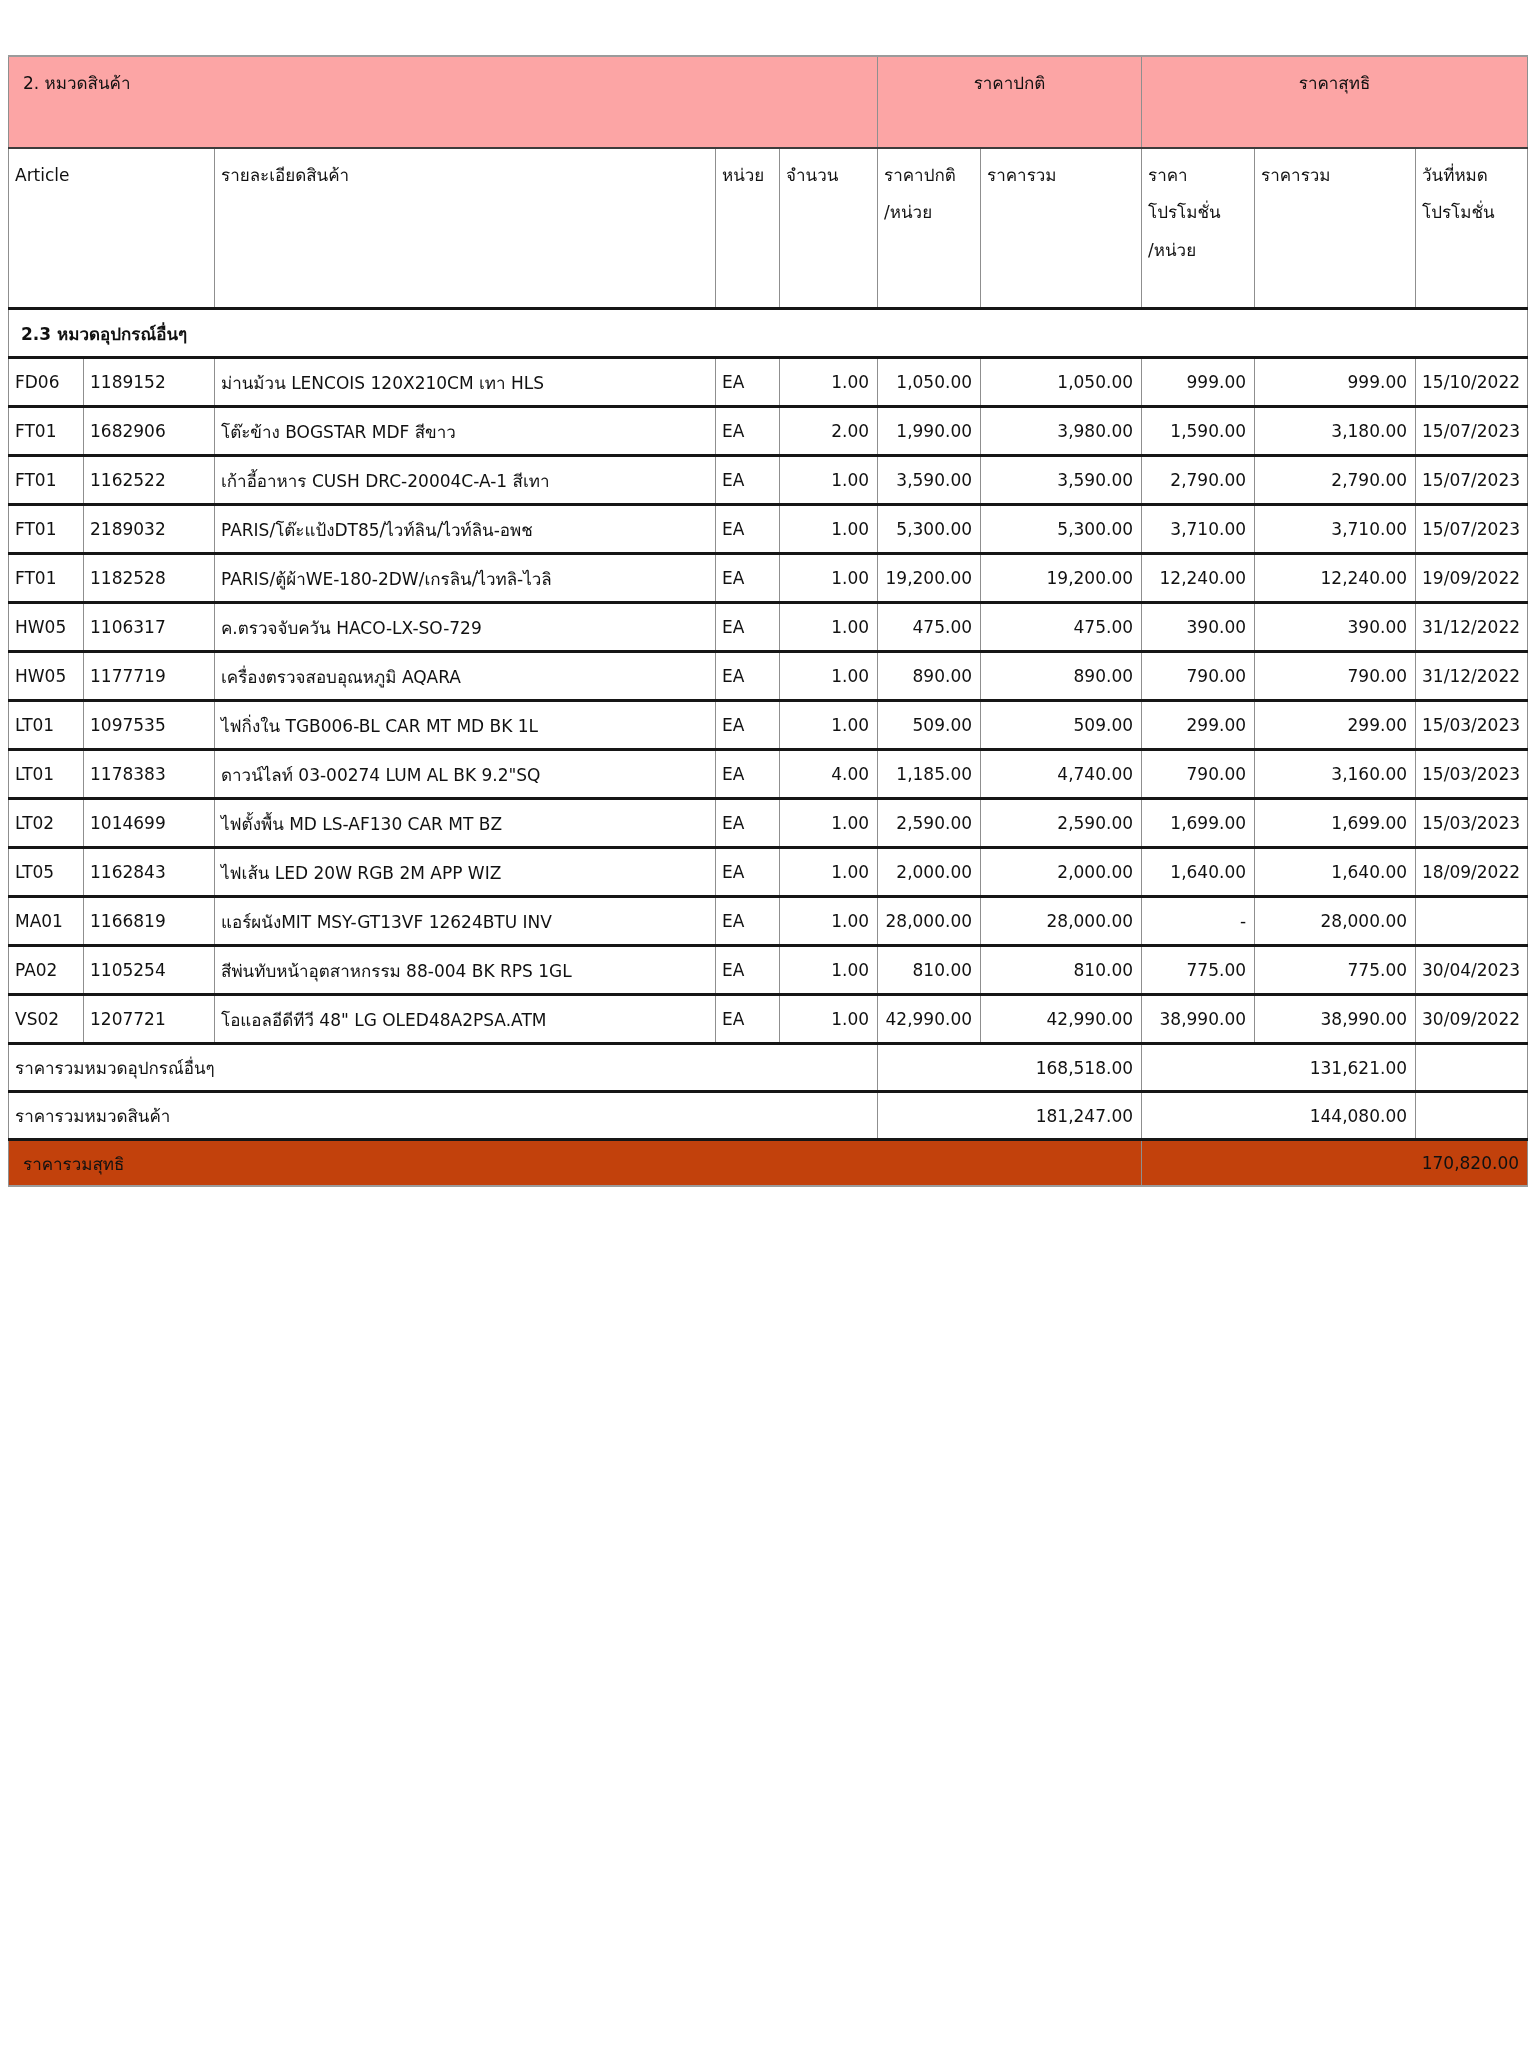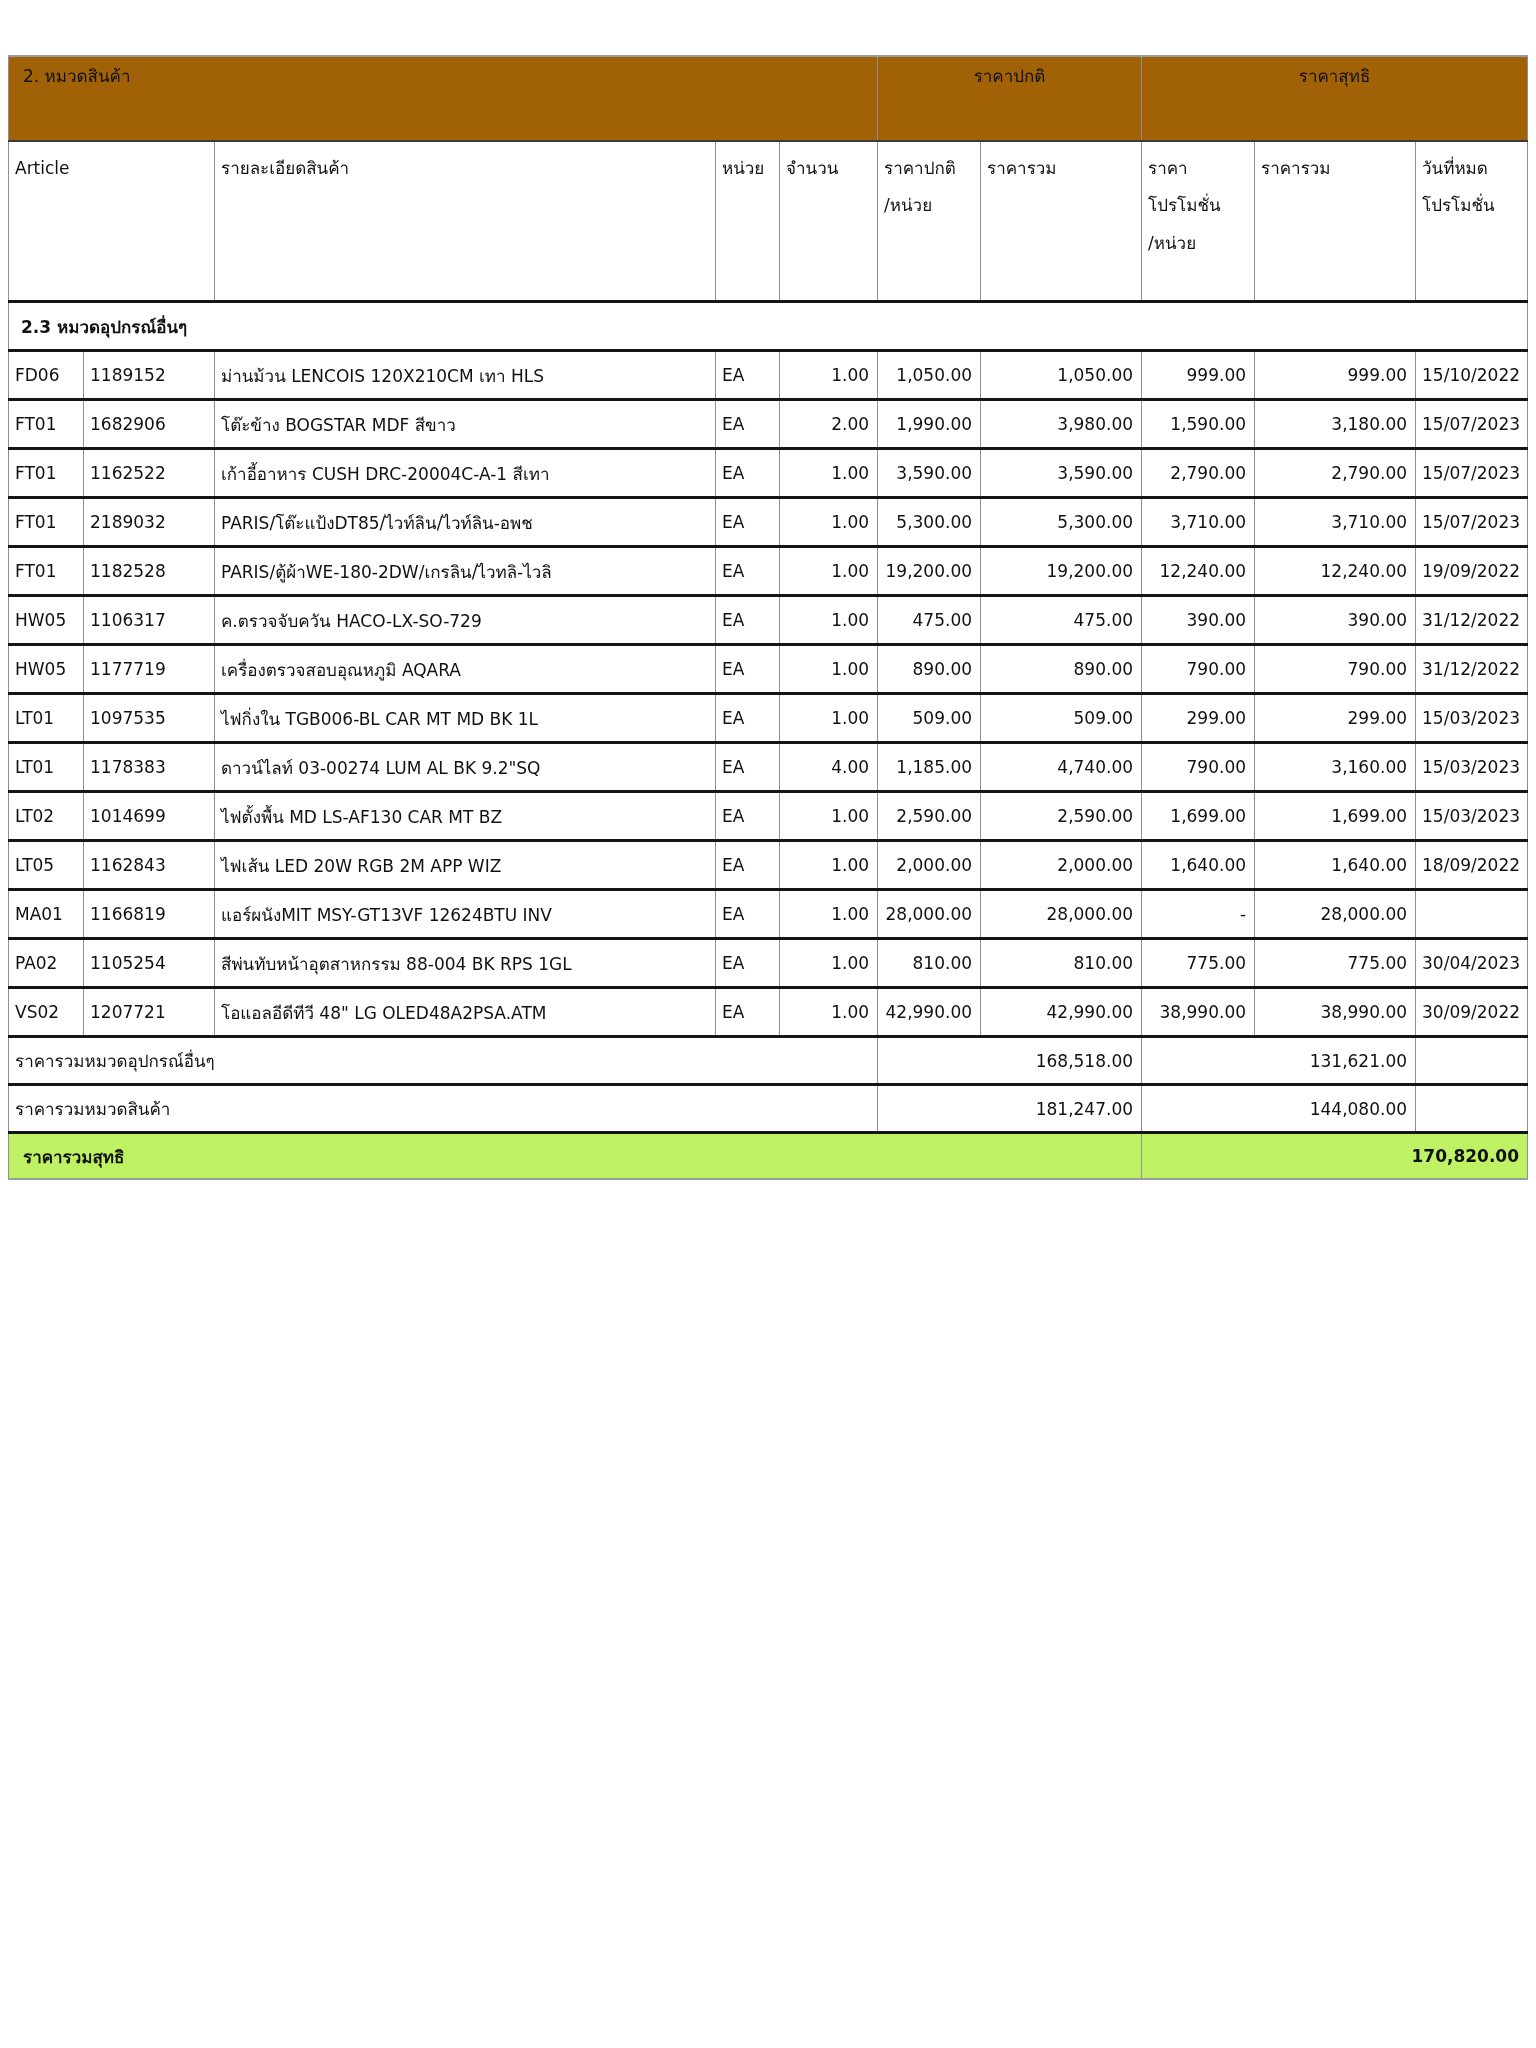--- a/index.html
+++ b/index.html
@@ -14,23 +14,23 @@
     font-size:17px;
   }
   .doc-table td{
     border-left:1px solid #8f8f8f;
     border-right:1px solid #8f8f8f;
     overflow:hidden;white-space:nowrap;
     padding:0 6px;
   }
   
   tr.h1 td{
-    background:#a16207;
+    background:#fca5a5;
     border-top:2px solid #9b9b9b;
-    height:78px;vertical-align:top;padding-top:5px;
+    height:78px;vertical-align:top;padding-top:12px;
   }
   td.h1-left{text-align:left;padding-left:14px;}
   td.h1-mid,td.h1-right{text-align:center;}
   
   tr.h2 td{
     border-top:2px solid #3c3c3c;
     height:150px;vertical-align:top;padding-top:8px;
     text-align:left;white-space:pre-line;line-height:2.2;
   }
   
@@ -47,24 +47,24 @@
   td.c-left{text-align:left;}
   td.c-right{text-align:right;padding-right:8px;}
   
   tr.sum td{
     border-top:3px solid #161616;
     height:45px;vertical-align:middle;
   }
   tr.sum td.lbl{text-align:left;padding-left:6px;}
   
   tr.total td{
-    background:#bef264;
+    background:#c2410c;
     border-top:3px solid #161616;
     border-bottom:2px solid #9b9b9b;
-    height:44px;vertical-align:middle;font-weight:bold;
+    height:44px;vertical-align:middle;
   }
   tr.total td.lbl{text-align:left;padding-left:14px;}
 </style>
 </head>
 <body>
 
 <table class="doc-table">
   <colgroup>
     <col style="width:75px">
       <col style="width:131px">

